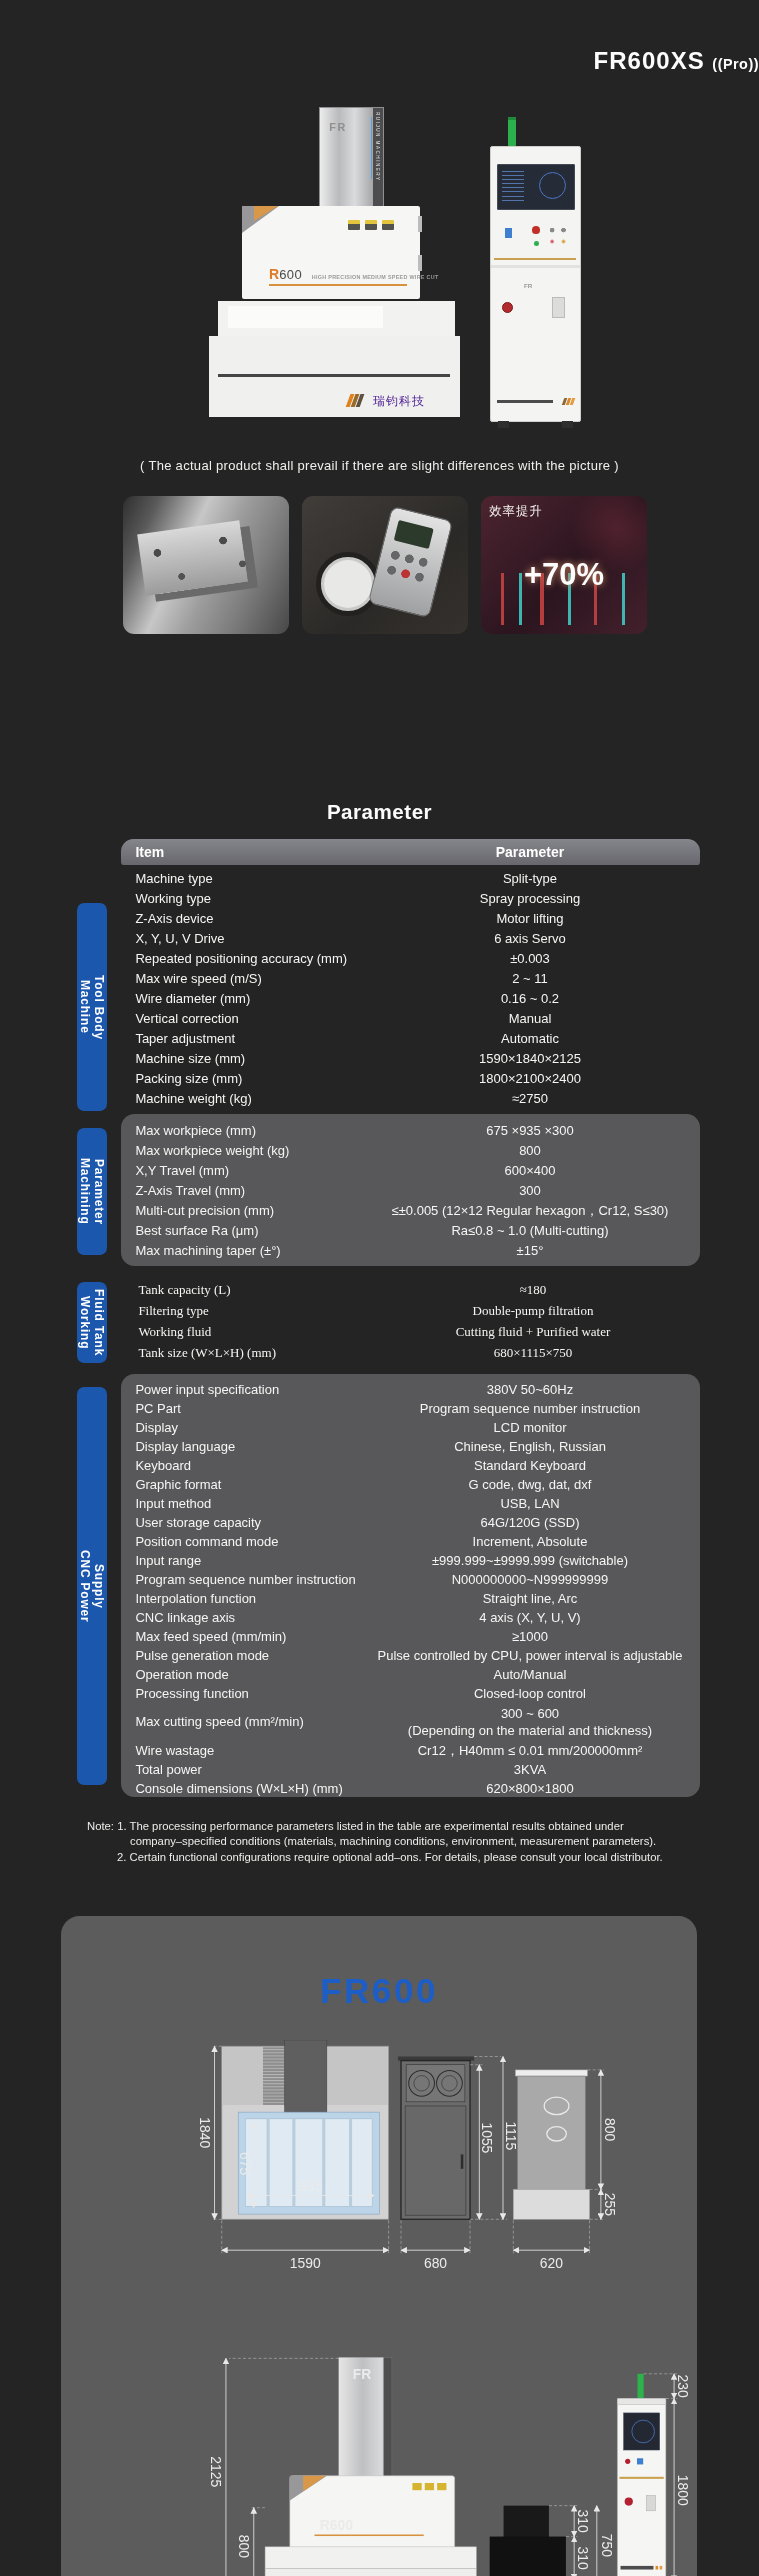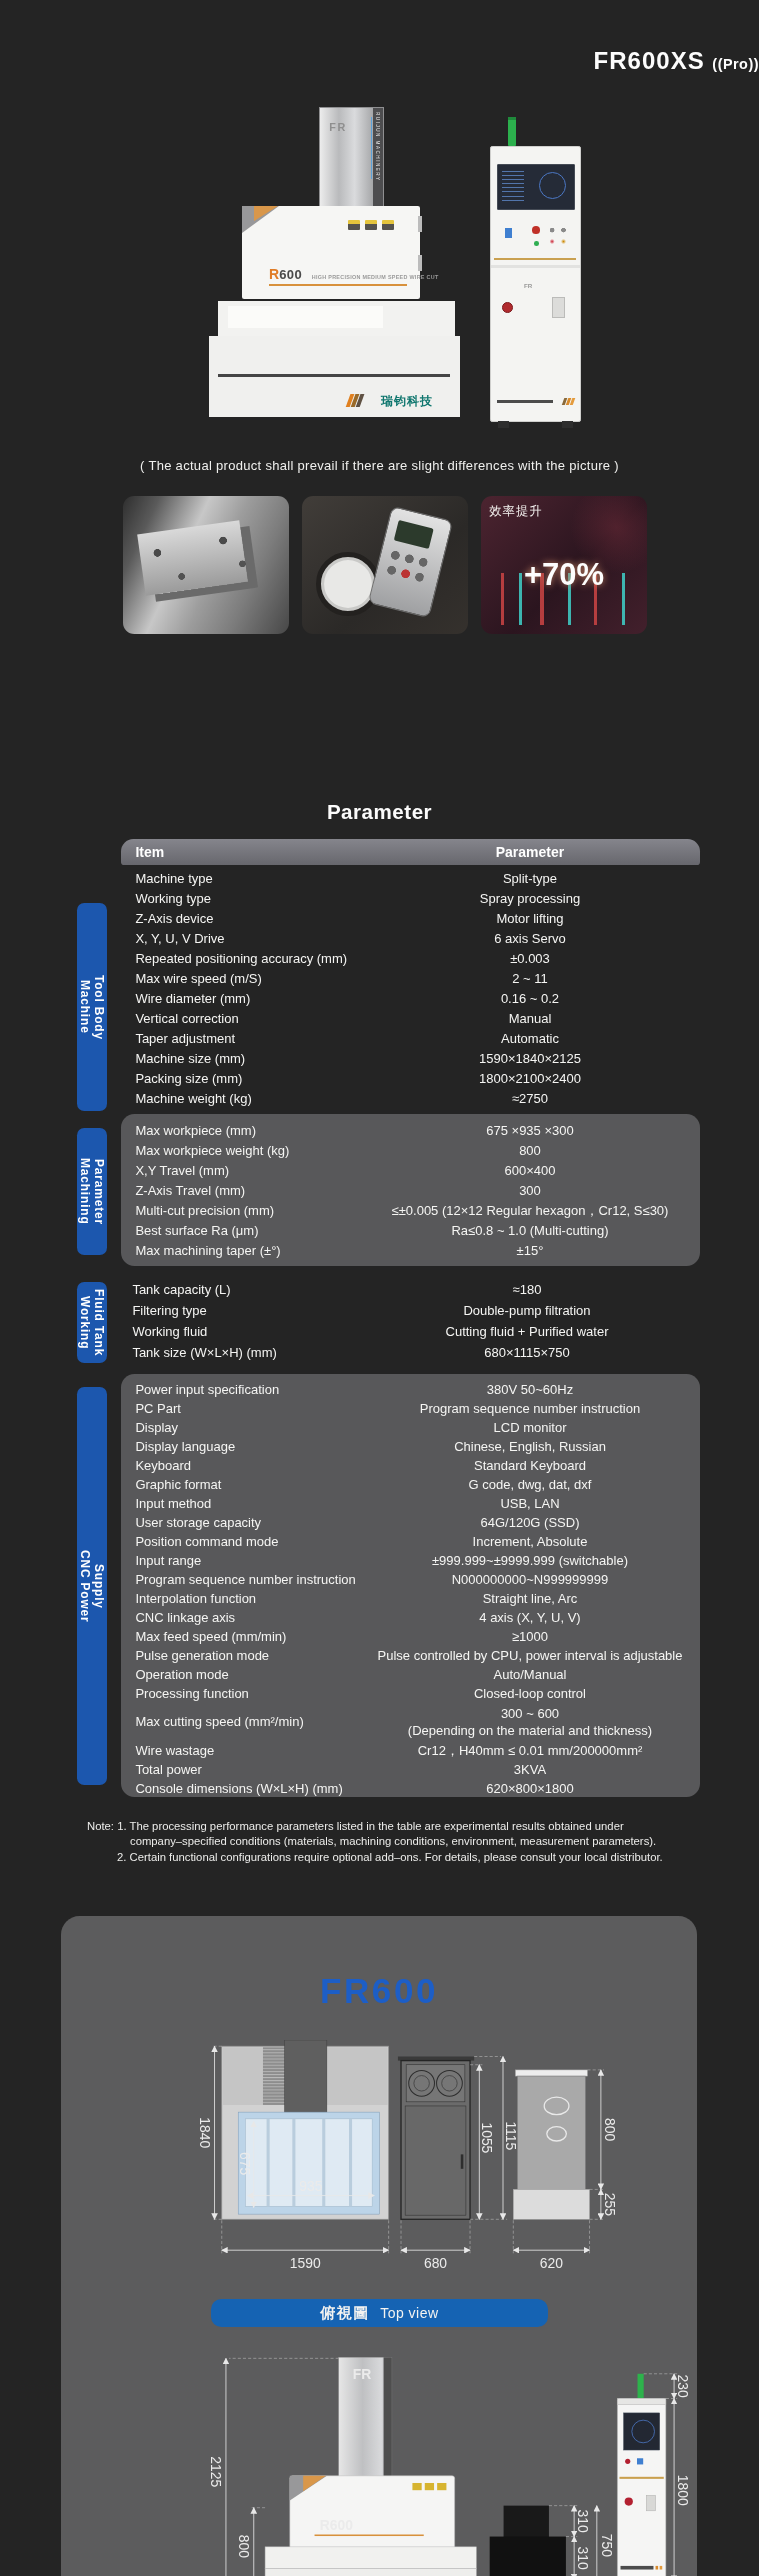--- a/index.html
+++ b/index.html
@@ -19,34 +19,34 @@
   .col-strip span{writing-mode:vertical-rl;font-size:4.6px;color:#e8e8e8;letter-spacing:1.5px;display:block;margin:4.1px auto 0;}
   .col-blue{right:11.3px;top:9.3px;width:1px;height:62px;background:#5aa0d8;}
   .head{left:41px;top:103px;width:178px;height:93px;background:#f6f6f4;border-radius:2.1px;}
   .tri1{left:0;top:0;width:0;height:0;border-top:27px solid #98989a;border-right:37px solid transparent;}
   .tri2{left:12.4px;top:0;width:0;height:0;border-top:15.5px solid #d9974a;border-right:24px solid transparent;}
   .wicons{right:26px;top:14.4px;}
   .wicons i{display:inline-block;width:12.4px;height:9.3px;margin-left:4.6px;border-radius:1px;
             background:linear-gradient(#e4c43c 0 42%,#55534e 42% 100%);}
   .model-line{left:27px;top:60px;white-space:nowrap;}
   .model-line .r-ch{font-size:14px;font-weight:bold;color:#e07c26;}
-  .model-line .n-ch{font-size:13px;font-weight:bold;color:#4a4a4a;letter-spacing:0.5px;text-align:right;}
+  .model-line .n-ch{font-size:13px;font-weight:normal;color:#4a4a4a;letter-spacing:0.5px;text-align:right;}
   .model-line .tagl{font-size:5.4px;color:#9a9a9a;letter-spacing:0.3px;margin-left:7.2px;font-weight:bold;}
   .model-underline{left:27px;top:78px;width:138px;height:1.5px;background:#d8913c;}
   .tab{right:-2.1px;width:4.1px;height:15.5px;background:#bcbcbc;}
   .slab1{left:16.5px;top:198px;width:237px;height:35px;background:#f2f2f0;}
   .slab1 i{position:absolute;left:10.3px;top:5.2px;width:155px;height:21.6px;background:#fbfbf9;display:block;}
   .mbase{left:7.7px;top:233px;width:251px;height:81px;background:#f0f0ee;}
   .mstripe{left:9.3px;top:38px;right:9.3px;height:2.6px;background:#454545;}
   .brand{left:139px;top:57px;display:flex;align-items:center;}
   .brand .bars i{display:inline-block;width:3.6px;height:13.4px;margin-right:1.5px;transform:skewX(-20deg);}
   .brand .bars i:nth-child(1){background:#e0801f;}
   .brand .bars i:nth-child(2){background:#9a6a28;}
   .brand .bars i:nth-child(3){background:#5f5143;}
-  .brand .btxt{font-size:12px;font-weight:bold;color:#0f766e;letter-spacing:1px;margin-left:18px;}
+  .brand .btxt{font-size:12px;font-weight:normal;color:#4c1d95;letter-spacing:1px;margin-left:10px;}
   .lamp{left:307px;top:14.4px;width:7.7px;height:29px;background:#2cb04d;border-radius:1px;}
   .lamp i{position:absolute;left:0;top:0;width:100%;height:3.1px;background:#1f8a3b;display:block;}
   .cab{left:289px;top:43px;width:89px;height:274px;background:#f4f4f2;border:0.5px solid #cfcfcd;border-radius:2.1px;}
   .screen{left:6.2px;top:16.5px;width:76px;height:44px;background:#252b37;border:1px solid #454b55;border-radius:1px;}
   .screen .ring{position:absolute;right:8.2px;top:7.2px;width:25px;height:25px;border:1px solid #4b77c4;border-radius:50%;}
   .screen .lines{position:absolute;left:4.1px;top:6.2px;width:21.6px;height:31px;opacity:.8;
                  background:repeating-linear-gradient(#5d87c8 0 1px,transparent 1px 4.1px);}
   .cpanel{left:6.2px;top:70px;width:77px;height:37px;}
   .cpanel .bsq{position:absolute;left:8.2px;top:11.3px;width:6.7px;height:9.3px;background:#3f7fd0;}
   .cpanel .rknob{position:absolute;left:35px;top:9.3px;width:7.7px;height:7.7px;border-radius:50%;background:#c03028;}
@@ -115,21 +115,21 @@
   .thead .hparam{position:absolute;left:239px;width:340px;text-align:center;}
   .rows{font-size:13px;color:#f5f5f3;}
   .r{position:relative;}
   .i{position:absolute;left:14.4px;white-space:nowrap;}
   .v{position:absolute;left:239px;width:340px;text-align:center;white-space:nowrap;}
   .secA{left:121px;top:869px;width:579px;}
   .secA .r{height:20px;line-height:20px;}
   .panelB{left:121px;top:1114px;width:579px;height:152px;background:#58585a;border-radius:13.4px;}
   .panelB .rows{position:absolute;top:7.2px;left:0;right:0;}
   .panelB .r{height:20px;line-height:20px;}
-  .secC{left:118px;top:1279px;width:579px;}
+  .secC{left:124px;top:1279px;width:579px;font-family:Liberation Serif, serif;}
   .secC .r{height:21px;line-height:21px;}
   .panelD{left:121px;top:1374px;width:579px;height:423px;background:#58585a;border-radius:13.4px;}
   .panelD .rows{position:absolute;top:6.2px;left:0;right:0;}
   .panelD .r{height:19px;line-height:19px;}
   .panelD .r.dbl{height:38px;line-height:38px;}
   .panelD .r.dbl .v{line-height:17.5px;padding-top:1.5px;}
 
   .vlabel{left:77px;width:30px;background:#1c57ae;border-radius:7.2px;display:flex;flex-direction:row;
           align-items:center;justify-content:center;}
   .vlabel span{writing-mode:vertical-rl;text-orientation:mixed;font-size:12px;font-weight:bold;color:#ffffff;letter-spacing:0.8px;}
@@ -551,24 +551,20 @@
     <line x1="786" y1="58" x2="786" y2="290" class="dl" marker-start="url(#arrT)" marker-end="url(#arrT)"></line>
     <text x="794" y="174" text-anchor="middle" transform="rotate(90 794 174)">800</text>
     <line x1="786" y1="290" x2="786" y2="348" class="dl" marker-start="url(#arrT)" marker-end="url(#arrT)"></line>
     <text x="794" y="319" text-anchor="middle" transform="rotate(90 794 319)">255</text>
     <line x1="616" y1="350" x2="616" y2="414" class="ext"></line>
       <line x1="764" y1="350" x2="764" y2="414" class="ext"></line>
     <line x1="616" y1="408" x2="764" y2="408" class="dl" marker-start="url(#arrT)" marker-end="url(#arrT)"></line>
     <text x="690" y="442" text-anchor="middle">620</text>
   </svg>
 
-  <div class="abs viewbar tvbar">
-    <span class="zh">俯視圖</span>
-    <span class="en">Top view</span>
-  </div>
 
   <svg class="dsvg" style="left:202px;top:2347px;" width="495" height="273" viewBox="0 0 960 530">
     <defs>
       <marker id="arrF" viewBox="0 0 10 10" refX="9" refY="5" markerWidth="8" markerHeight="8" orient="auto-start-reverse">
         <path d="M0,0L10,5L0,10z" fill="#e8e8e8"></path>
       </marker>
       <linearGradient id="silverF" x1="0" y1="0" x2="1" y2="0">
         <stop offset="0" stop-color="#e6e6e6"></stop>
           <stop offset=".45" stop-color="#bfc0c2"></stop>
           <stop offset=".8" stop-color="#d8d9db"></stop>

